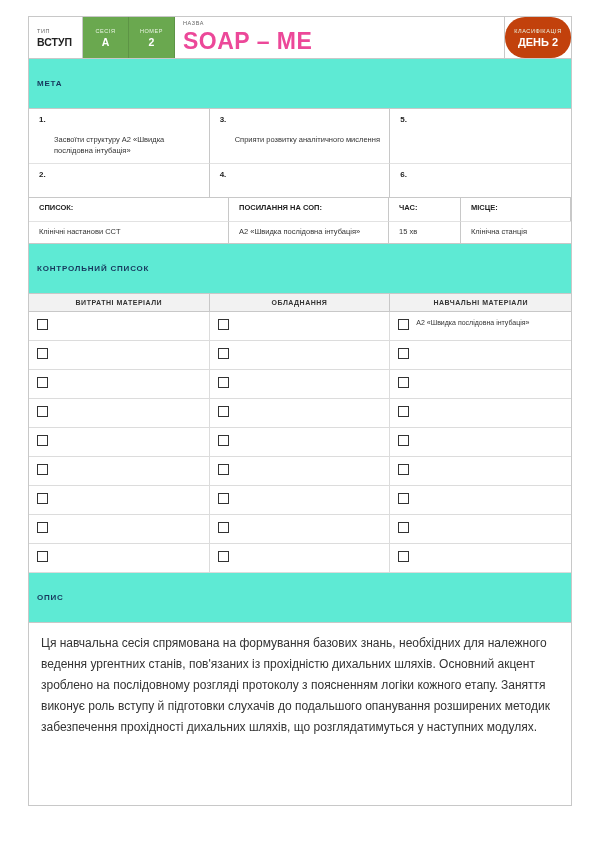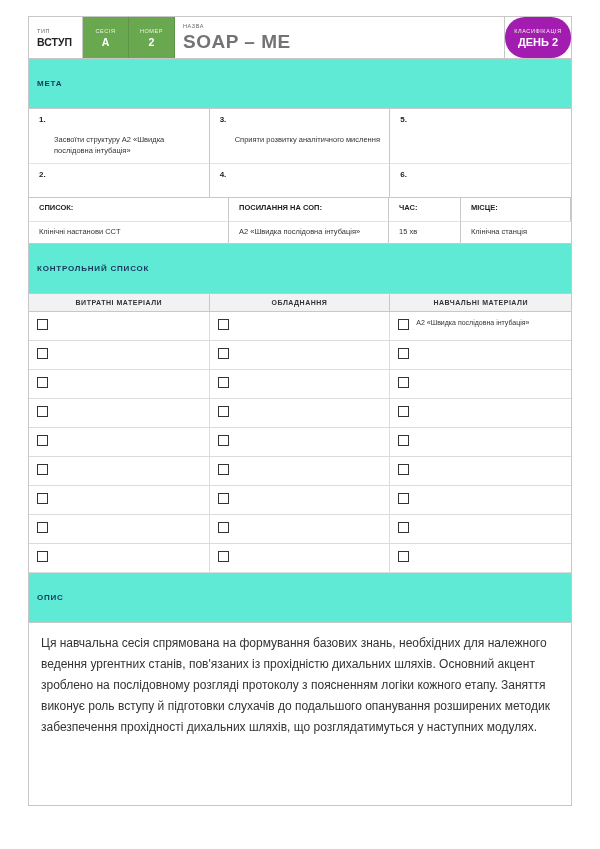--- a/index.html
+++ b/index.html
@@ -60,27 +60,27 @@
     align-items: center;
     width: 46px;
   }
   .hcell.session .hlabel, .hcell.number .hlabel { color: #eaf4e4; text-align: center; }
   .hcell.session .hvalue, .hcell.number .hvalue { color: #ffffff; text-align: center; }
   .hcell.title {
     flex: 1;
     justify-content: center;
   }
   .hcell.title .hvalue {
-    font-size: 19px;
+    font-size: 23px;
     font-weight: bold;
     letter-spacing: 0.5px;
-    color: #737373;
+    color: #ec4899;
   }
   .hcell.day {
-    background: #a21caf;
+    background: #c2410c;
     width: 66px;
     align-items: center;
     border-right: none;
     border-radius: 20px;
   }
   .hcell.day .hlabel { color: #eaf4e4; text-align: center; }
   .hcell.day .hvalue { color: #ffffff; font-size: 11px; text-align: center; }
 
   
   .section-bar {

